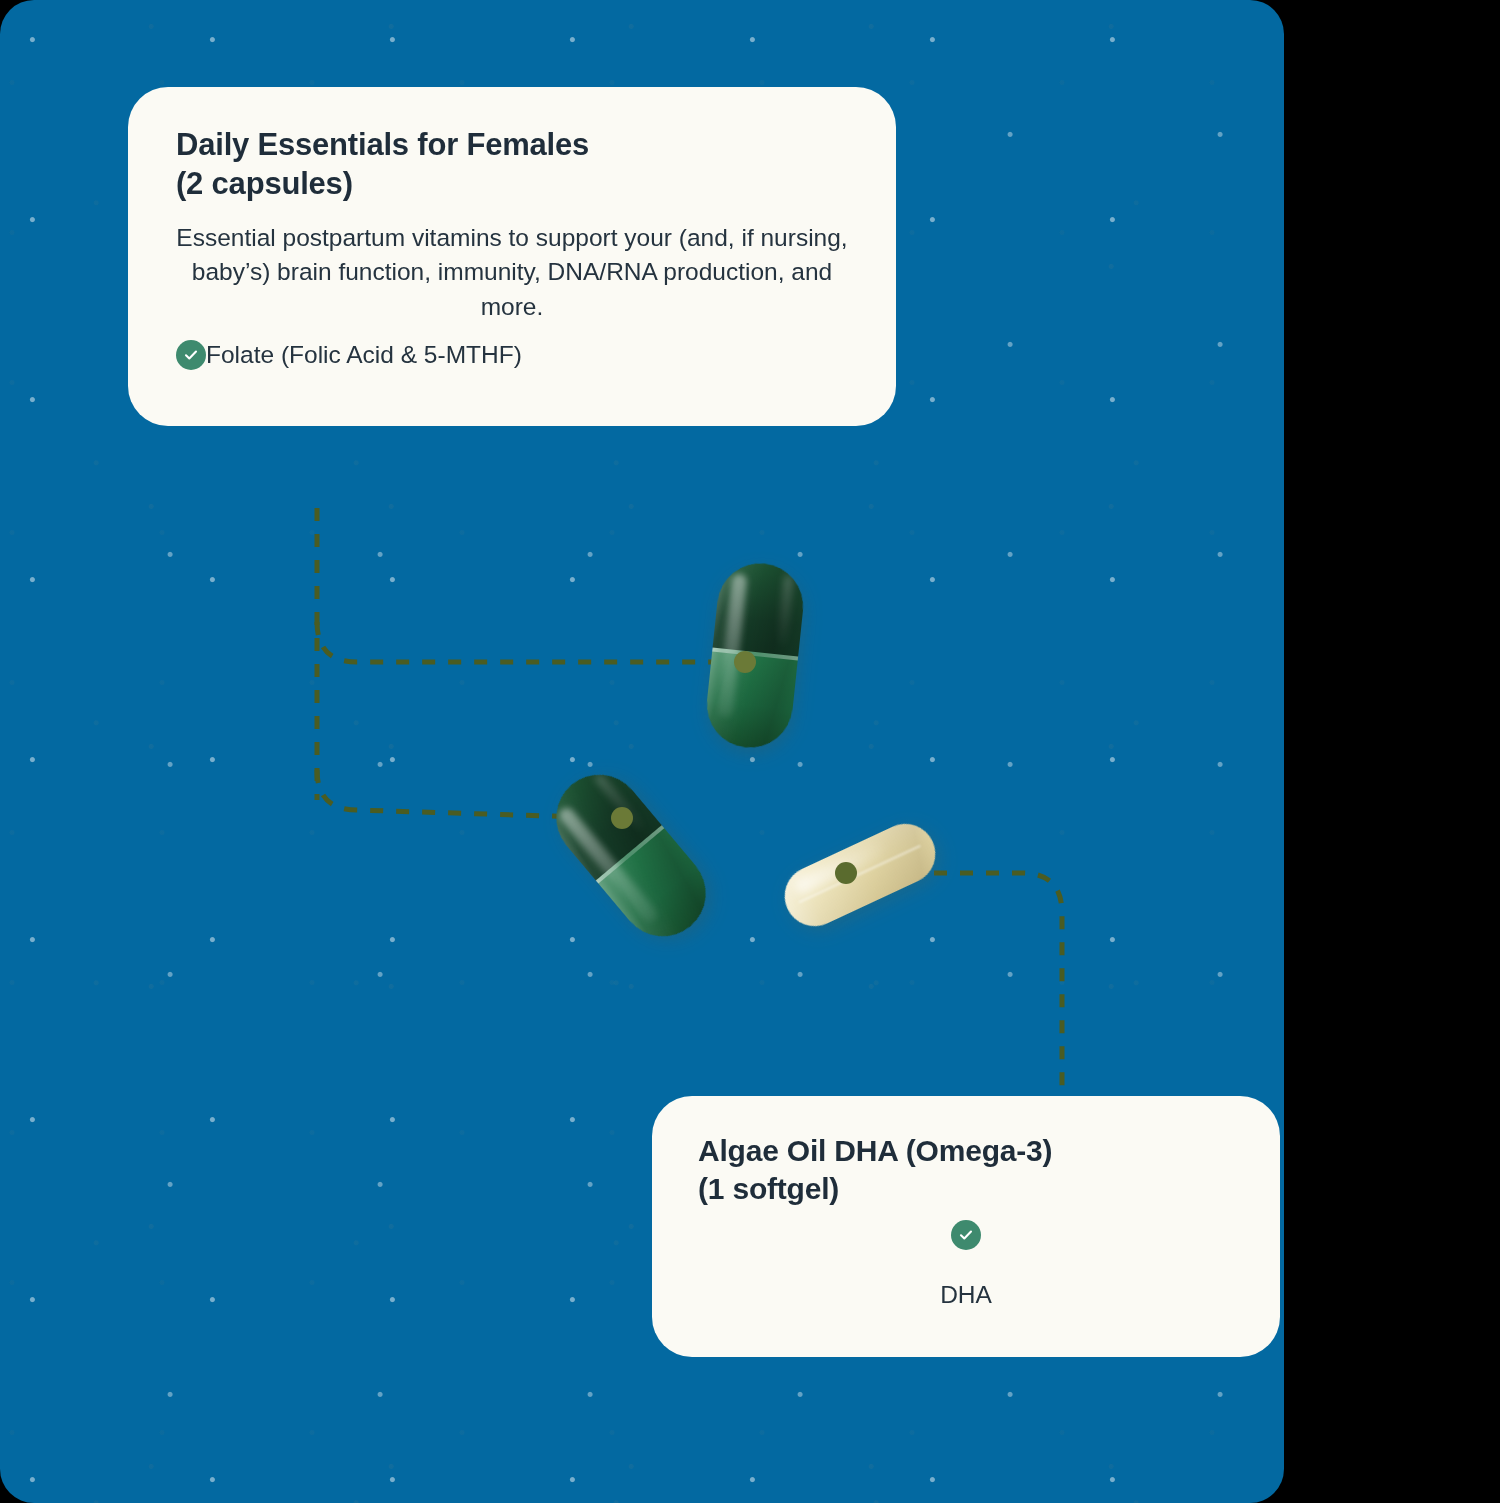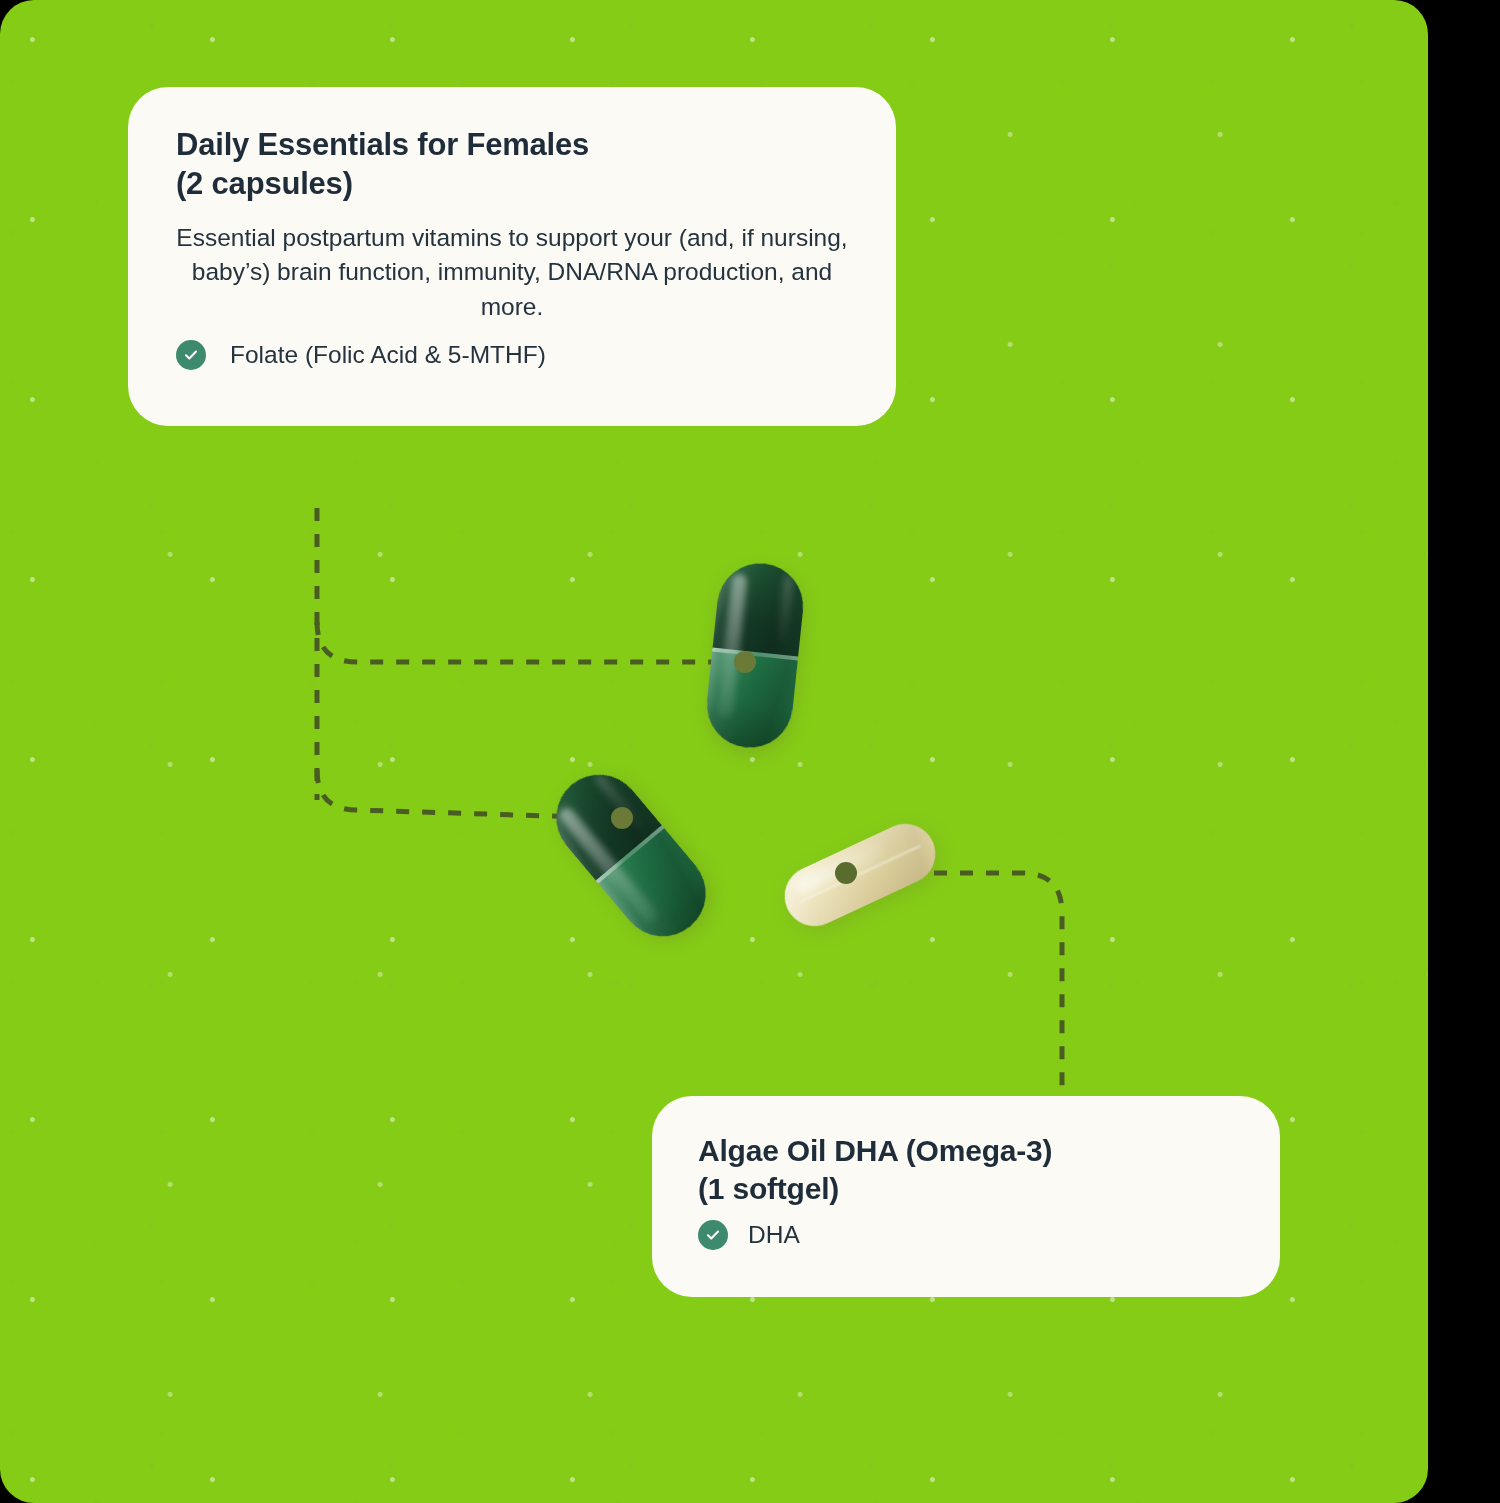--- a/index.html
+++ b/index.html
@@ -7,23 +7,23 @@
     margin: 0;
     padding: 0;
     background: #000;
   }
   body {
     font-family: "Liberation Sans", sans-serif;
   }
 
   .scene {
     position: relative;
-    width: 1428px;
+    width: 1284px;
     height: 1503px;
-    background: #84cc16;
+    background: #0369a1;
     border-radius: 34px;
     overflow: hidden;
   }
 
   
   .grain {
     position: absolute;
     inset: 0;
     pointer-events: none;
     background-image:
@@ -195,21 +195,21 @@
   }
 
   .benefits {
     list-style: none;
     margin: 14px 0 0 0;
     padding: 0;
   }
   .benefit {
     display: flex;
     align-items: center;
-    gap: 24px;
+    gap: 0;
     margin-bottom: 7px;
   }
   .b-icon {
     flex: 0 0 auto;
     width: 30px;
     height: 30px;
     border-radius: 50%;
     background: #3E8A6E;
     display: flex;
     align-items: center;
@@ -234,21 +234,21 @@
 
   
   #card-dha {
     left: 652px;
     top: 1096px;
     width: 628px;
     padding: 36px 46px 40px 46px;
   }
   #card-dha .card-title { font-size: 30px; }
   #card-dha .benefits { margin-top: 12px; }
-  #card-dha .benefit { gap: 20px; }
+  #card-dha .benefit { gap: 30px; flex-direction: column; }
 </style>
 </head>
 <body>
 
 <div class="scene">
 
   <div class="grain"></div>
 
   <svg class="connectors" width="1500" height="1503" viewBox="0 0 1500 1503">
     <g fill="none" stroke="#4A5C22" stroke-width="5" stroke-linecap="butt" stroke-dasharray="13 13">

